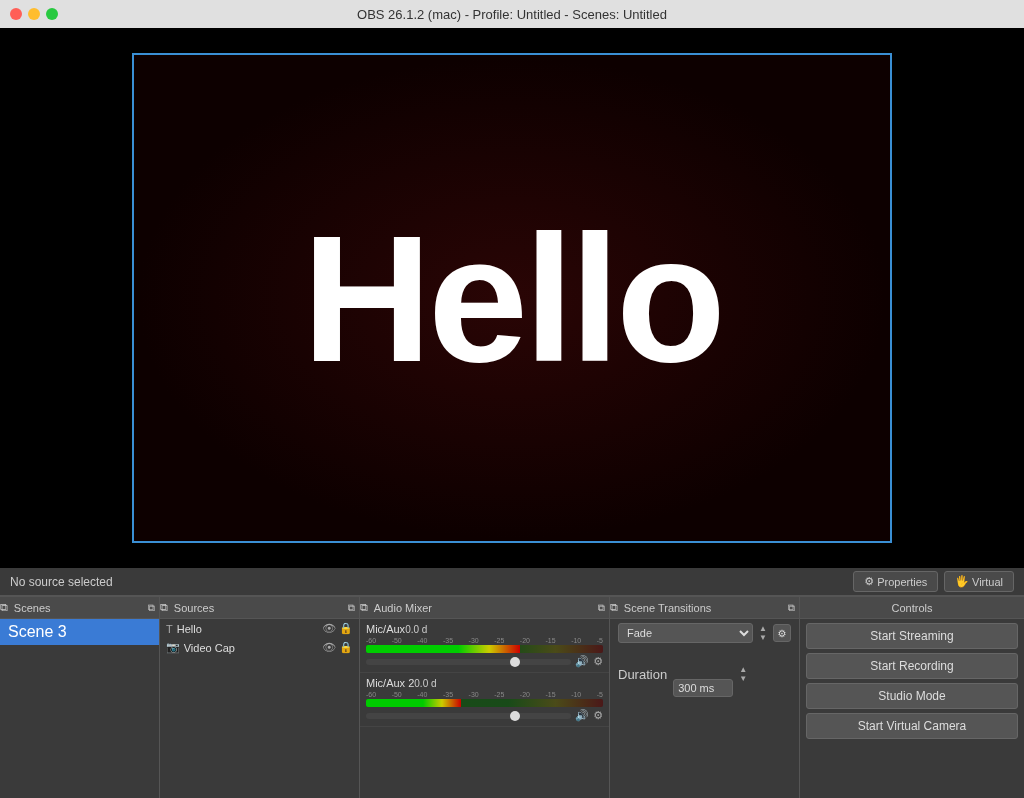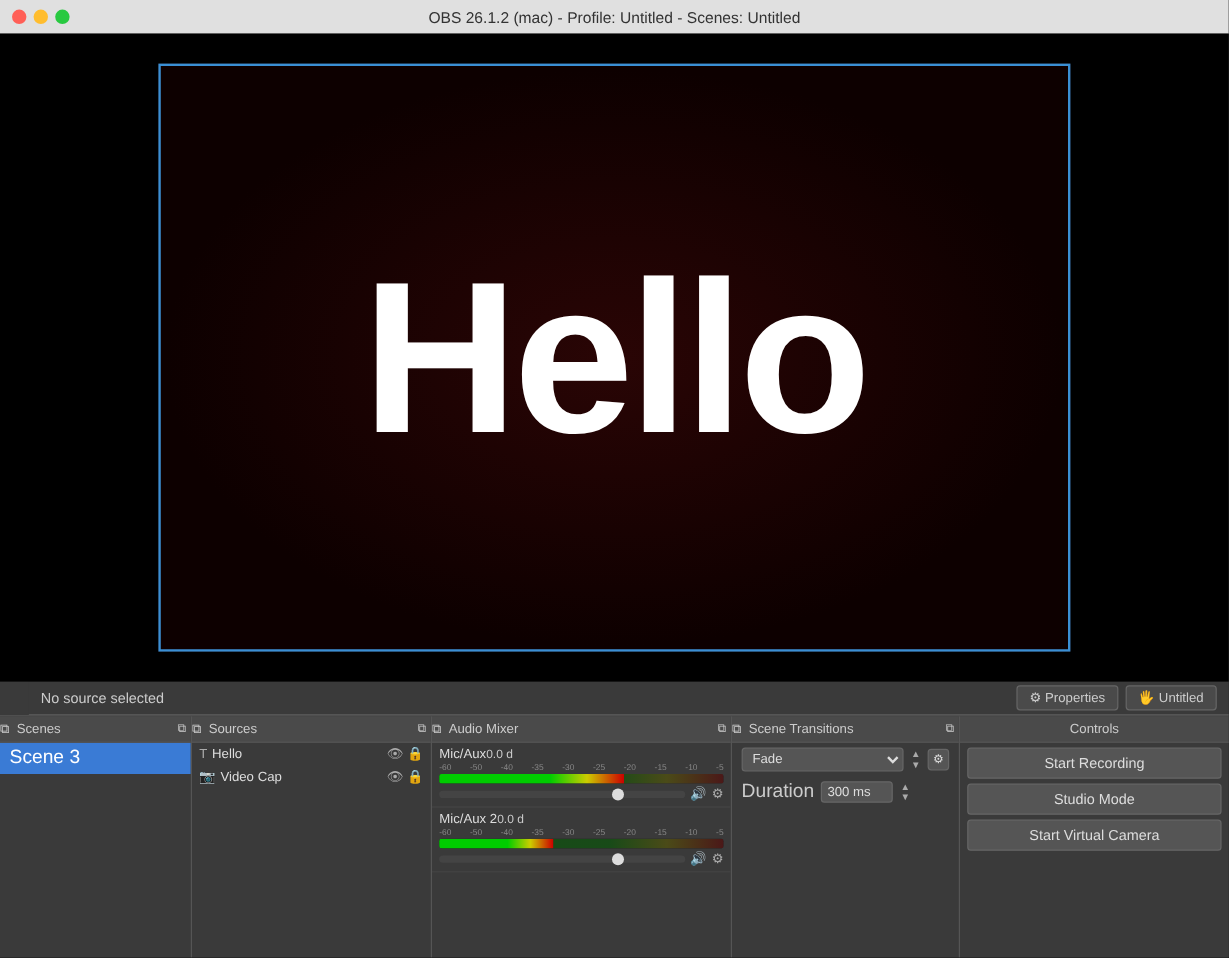--- a/index.html
+++ b/index.html
@@ -280,31 +280,32 @@
       align-items: center;
       justify-content: center;
     }
     .duration-row {
       display: flex;
       align-items: center;
       gap: 6px;
       padding: 4px 8px;
     }
     .duration-label {
-      font-size: 16px;
+      font-size: 13px;
       color: #ccc;
     }
     .duration-input {
       background: #555;
       border: 1px solid #666;
       color: #ddd;
       padding: 2px 4px;
       font-size: 11px;
       border-radius: 3px;
       width: 60px;
+      margin-top: 28px;
     }
 
     
     .controls-panel {
       flex: 1;
       border-right: none;
     }
     .control-btn {
       display: block;
       width: calc(100% - 12px);
@@ -332,21 +333,20 @@
     }
 
     
     .no-source-bar {
       height: 28px;
       background: #3a3a3a;
       display: flex;
       align-items: center;
       padding: 12px 10px;
       border-bottom: 1px solid #555;
-      margin-left: 24px;
     }
   </style>
 </head>
 <body>
 
 <div class="title-bar">
   <div class="traffic-lights">
     <div class="traffic-light tl-close"></div>
     <div class="traffic-light tl-min"></div>
     <div class="traffic-light tl-max"></div>
@@ -362,21 +362,21 @@
 
 <div class="no-source-bar">
   <span class="status-text">No source selected</span>
   <div style="margin-left: auto; display: flex; gap: 6px;">
     <div class="props-tab">
       <span>⚙</span>
       <span>Properties</span>
     </div>
     <div class="props-tab">
       <span>🖐</span>
-      <span>Untitled</span>
+      <span>Virtual</span>
     </div>
   </div>
 </div>
 
 <div class="bottom-panels">
 
   <div class="panel scenes-panel">
     <div class="panel-header">
       <span>⧉</span>
       <span>Scenes</span>
@@ -513,19 +513,20 @@
         </div>
       </div>
     </div>
   </div>
 
   <div class="panel controls-panel">
     <div class="panel-header">
       <span>Controls</span>
     </div>
     <div class="panel-content">
+      <button class="control-btn">Start Streaming</button>
       <button class="control-btn">Start Recording</button>
       <button class="control-btn">Studio Mode</button>
       <button class="control-btn">Start Virtual Camera</button>
     </div>
   </div>
 
 </div>
 
 </body></html>

